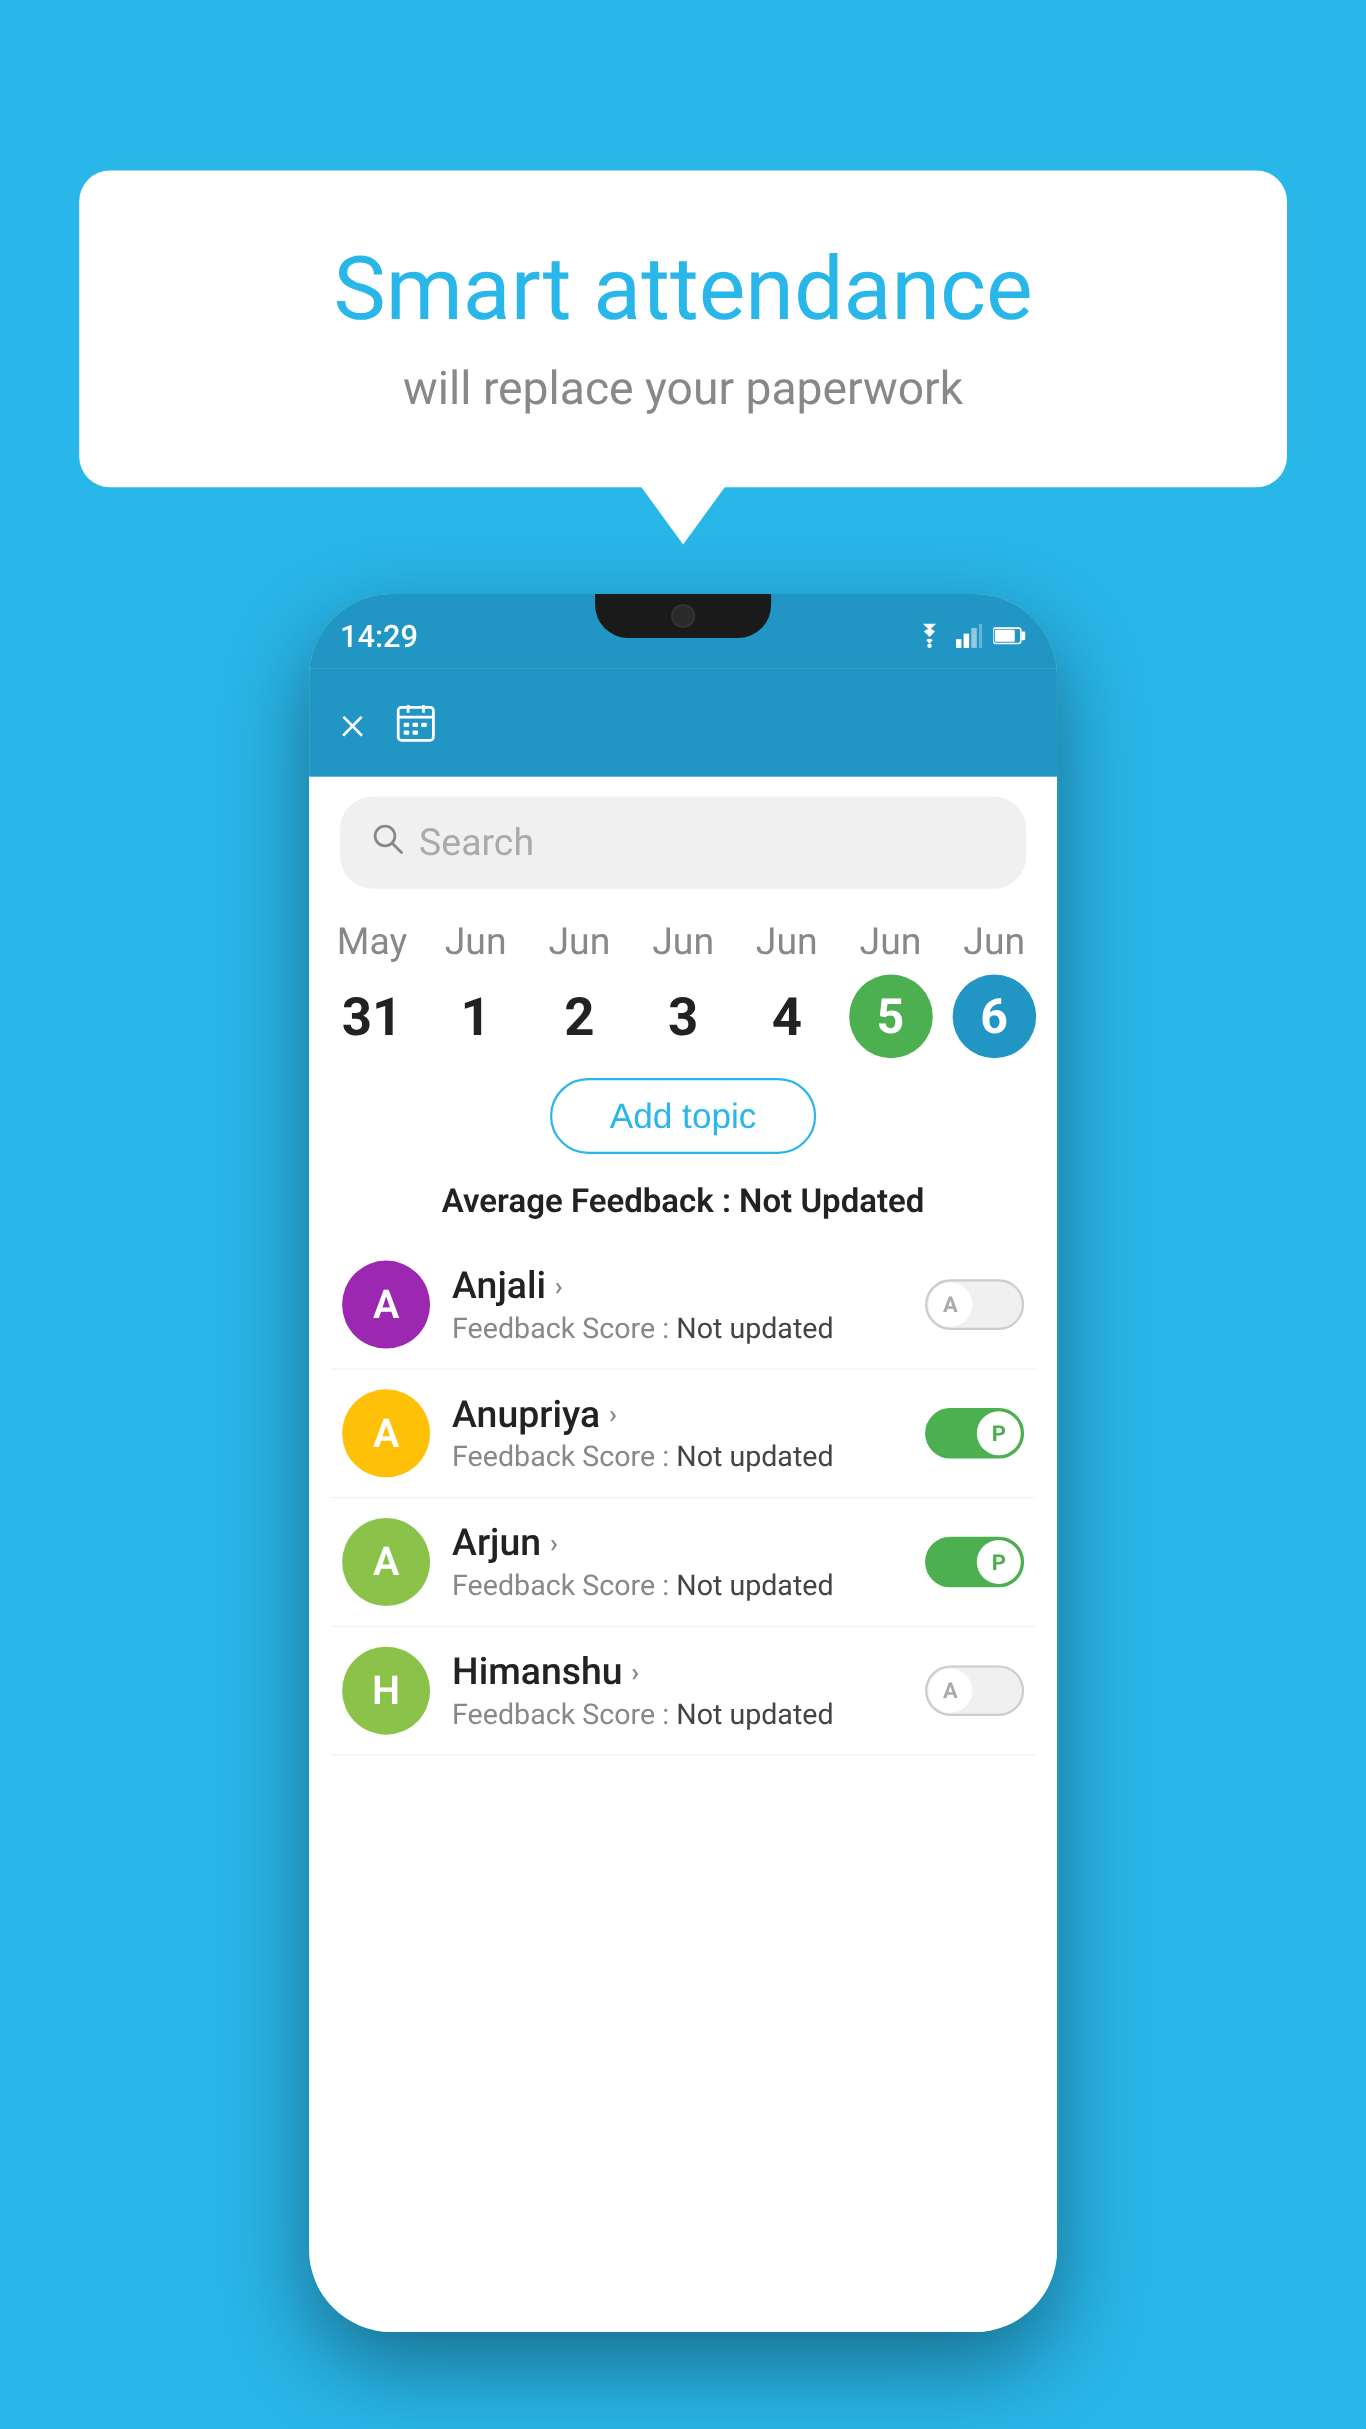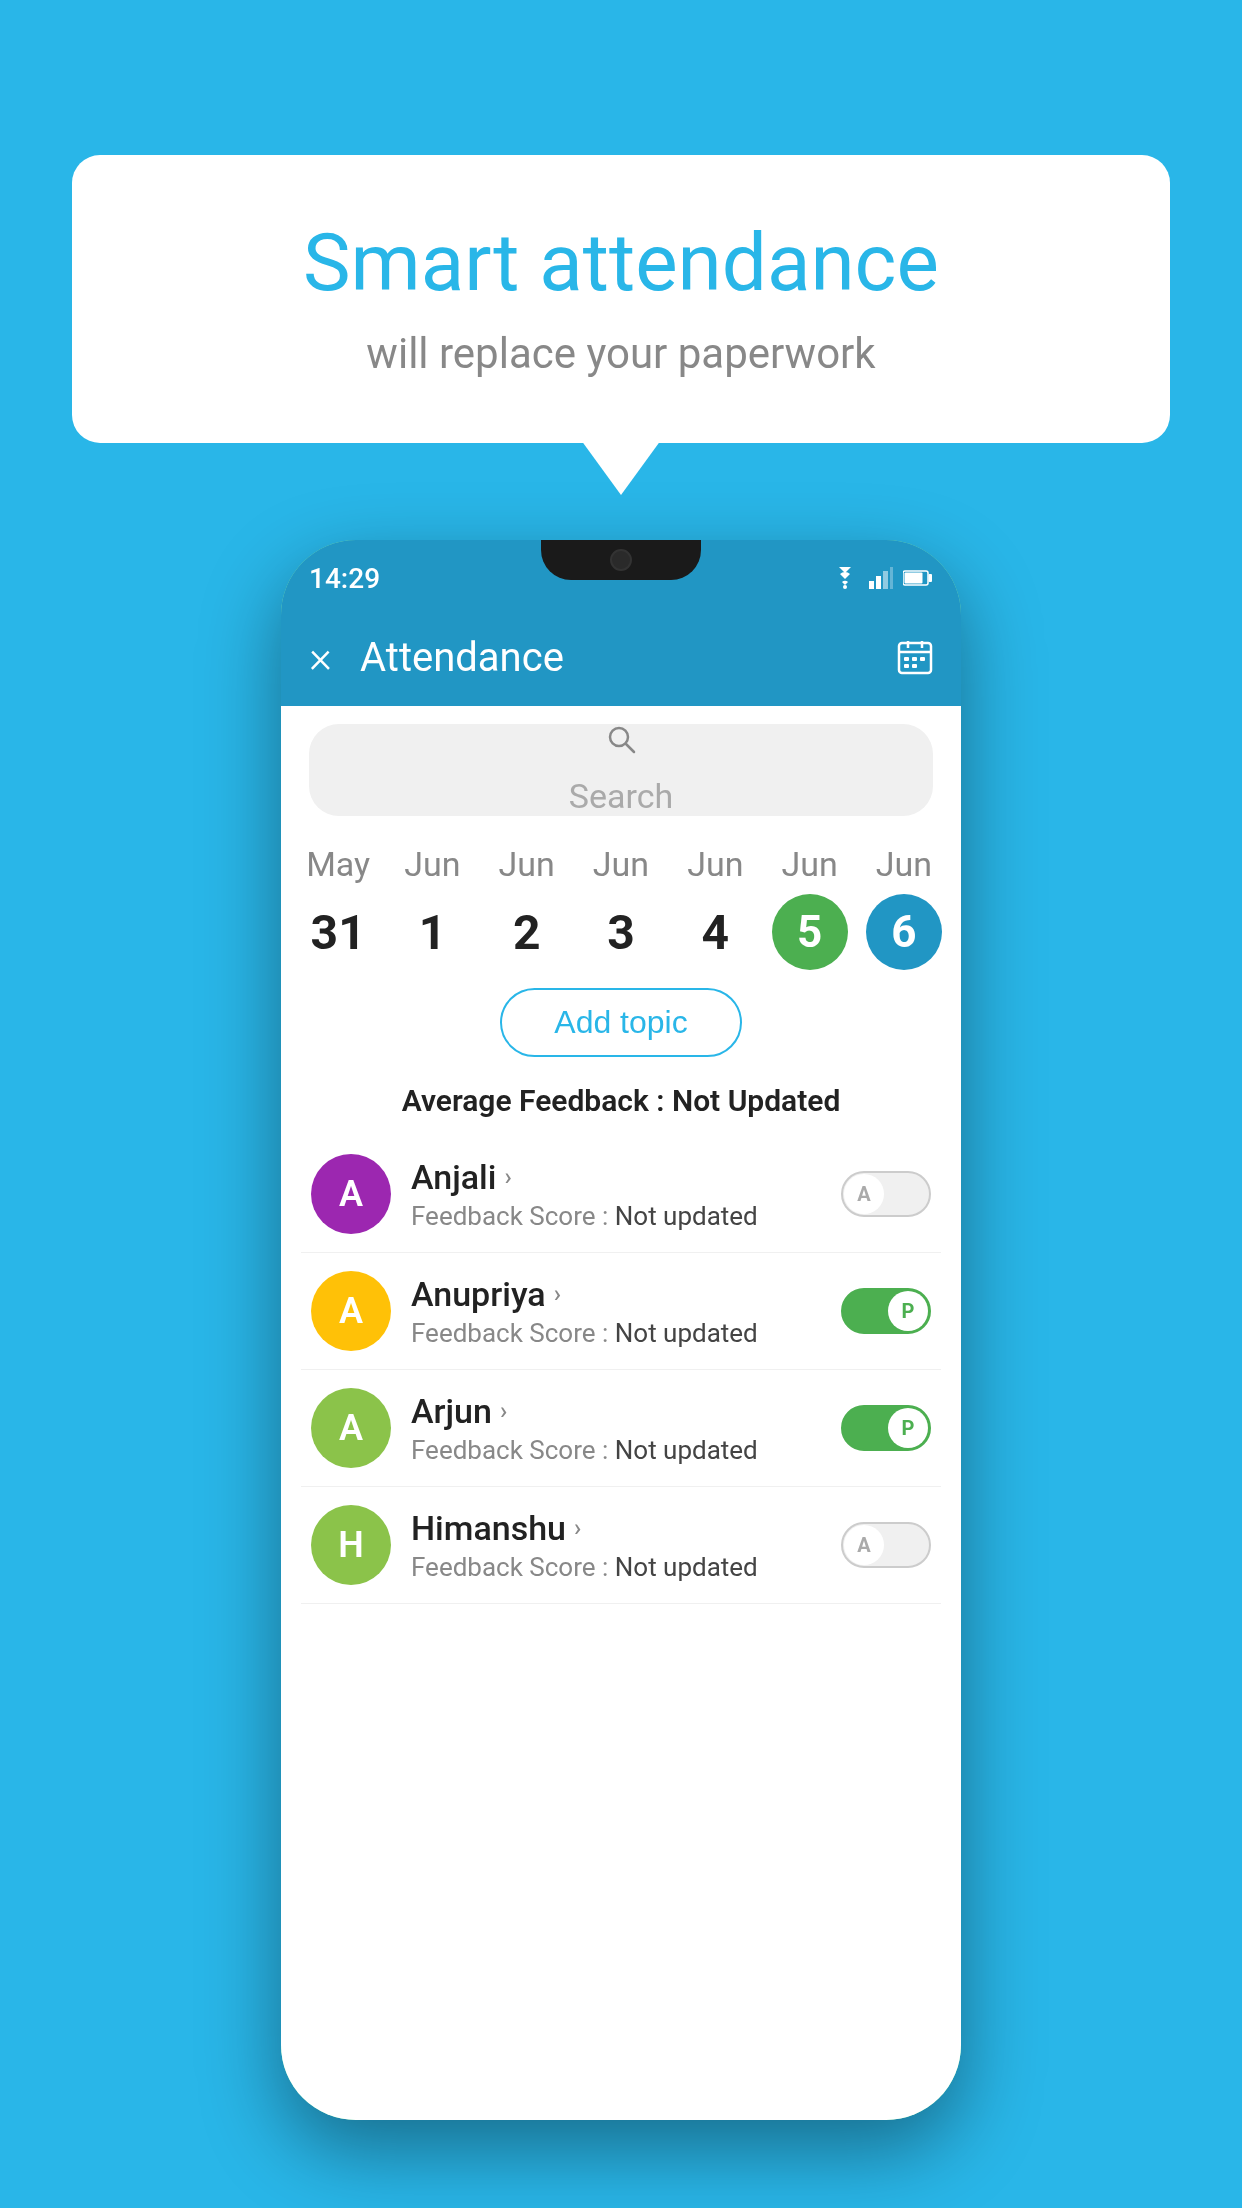--- a/index.html
+++ b/index.html
@@ -170,25 +170,24 @@
     }
 
     
     .search-container {
       padding: 18px 28px 10px;
     }
 
     .search-bar {
       background: #f0f0f0;
       border-radius: 30px;
-      padding: 0 28px;
+      padding: 22px 28px;
       display: flex;
       align-items: center;
       gap: 14px;
-      flex-direction: column;
     }
 
     .search-icon-wrap {
       color: #888;
       font-size: 32px;
     }
 
     .search-text {
       font-size: 34px;
       color: #aaa;
@@ -433,21 +432,20 @@
         <svg width="30" height="18" viewBox="0 0 30 18">
           <rect x="0" y="2" width="25" height="14" rx="2" stroke="white" stroke-width="1.5" fill="none"></rect>
           <rect x="1.5" y="3.5" width="18" height="11" rx="1" fill="white"></rect>
           <rect x="25.5" y="5" width="3.5" height="8" rx="1" fill="white"></rect>
         </svg>
       </div>
     </div>
 
     <div class="app-bar">
       <span class="app-bar-close">×</span>
-      <span class="app-bar-title">Attendance</span>
       <svg class="cal-icon" viewBox="0 0 36 36">
         <rect x="2" y="4" width="32" height="30" rx="3" stroke="white" stroke-width="2.5" fill="none"></rect>
         <line x1="2" y1="13" x2="34" y2="13" stroke="white" stroke-width="2.5"></line>
         <line x1="11" y1="2" x2="11" y2="9" stroke="white" stroke-width="2.5"></line>
         <line x1="25" y1="2" x2="25" y2="9" stroke="white" stroke-width="2.5"></line>
         <rect x="7" y="18" width="5" height="4" rx="1" fill="white"></rect>
         <rect x="15" y="18" width="5" height="4" rx="1" fill="white"></rect>
         <rect x="23" y="18" width="5" height="4" rx="1" fill="white"></rect>
         <rect x="7" y="25" width="5" height="4" rx="1" fill="white"></rect>
         <rect x="15" y="25" width="5" height="4" rx="1" fill="white"></rect>

